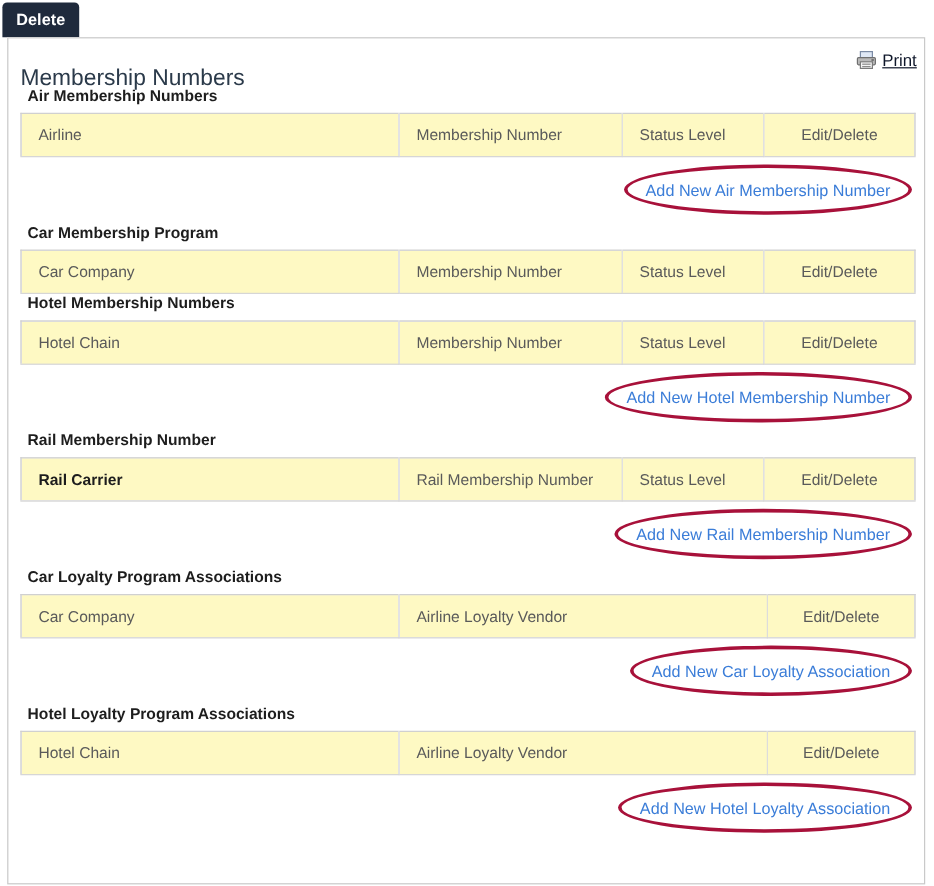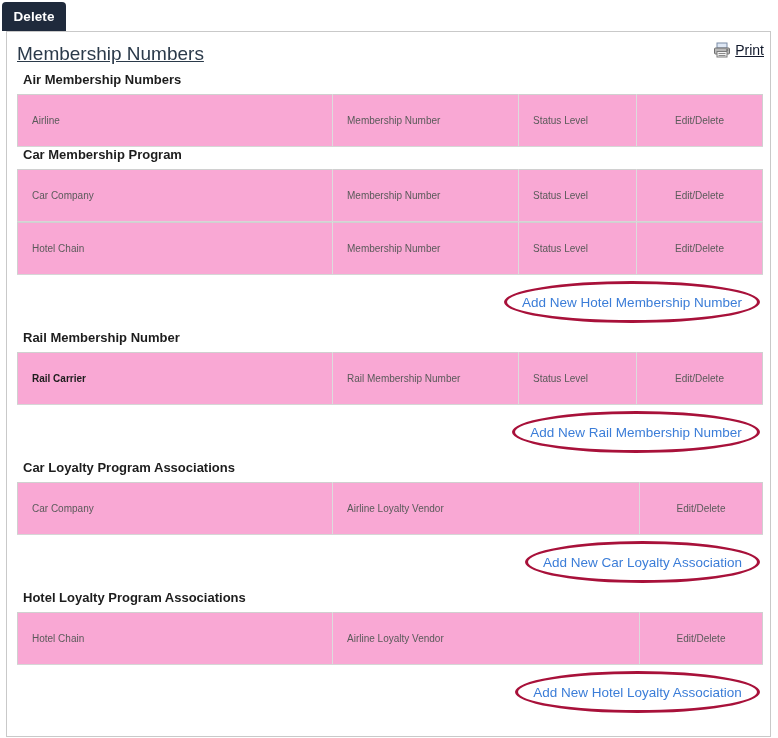--- a/index.html
+++ b/index.html
@@ -54,26 +54,25 @@
     box-sizing: border-box;
   }
 
   .panel-head {
     position: relative;
     height: 40px;
   }
   .panel-title {
     position: absolute;
     left: 10px;
-    top: 11px;
+    top: 23px;
     font-size: 19px;
     color: #2b3a4a;
     font-weight: normal;
     white-space: nowrap;
-    text-decoration: underline;
   }
   .print-wrap {
     position: absolute;
     right: 6px;
     top: 10px;
     display: flex;
     align-items: center;
     gap: 4px;
   }
   .printer-icon {
@@ -106,24 +105,24 @@
   }
 
   table.grid {
     width: 100%;
     border-collapse: collapse;
     table-layout: fixed;
     background: #eeeeee;
     border: 1px solid #d0d0d0;
   }
   table.grid th {
-    height: 52px;
-    background: #f9a8d4;
+    height: 36px;
+    background: #fef9c3;
     font-weight: normal;
-    font-size: 10px;
+    font-size: 13px;
     color: #5a5a5a;
     text-align: left;
     padding: 0 14px;
     border-right: 1px solid #dcdcdc;
     border-bottom: 1px solid #d6d6d6;
     white-space: nowrap;
     overflow: hidden;
     text-overflow: ellipsis;
     box-sizing: border-box;
   }
@@ -223,20 +222,26 @@
           </colgroup>
         <thead>
           <tr>
             <th>Airline</th>
             <th>Membership Number</th>
             <th>Status Level</th>
             <th>Edit/Delete</th>
           </tr>
         </thead>
       </table>
+      <div class="addrow">
+        <div class="add-ellipse" style="width: 240px;">
+          <span class="ring"></span>
+          <span class="add-link">Add New Air Membership Number</span>
+        </div>
+      </div>
     </div>
 
     <div class="section">
       <div class="section-label">Car Membership Program</div>
       <table class="grid c4">
         <colgroup>
             <col class="c1">
             <col class="c2">
             <col class="c3">
             <col class="c4">
@@ -246,20 +251,21 @@
             <th>Car Company</th>
             <th>Membership Number</th>
             <th>Status Level</th>
             <th>Edit/Delete</th>
           </tr>
         </thead>
       </table>
     </div>
 
     <div class="section">
+      <div class="section-label">Hotel Membership Numbers</div>
       <table class="grid c4">
         <colgroup>
             <col class="c1">
             <col class="c2">
             <col class="c3">
             <col class="c4">
           </colgroup>
         <thead>
           <tr>
             <th>Hotel Chain</th>

